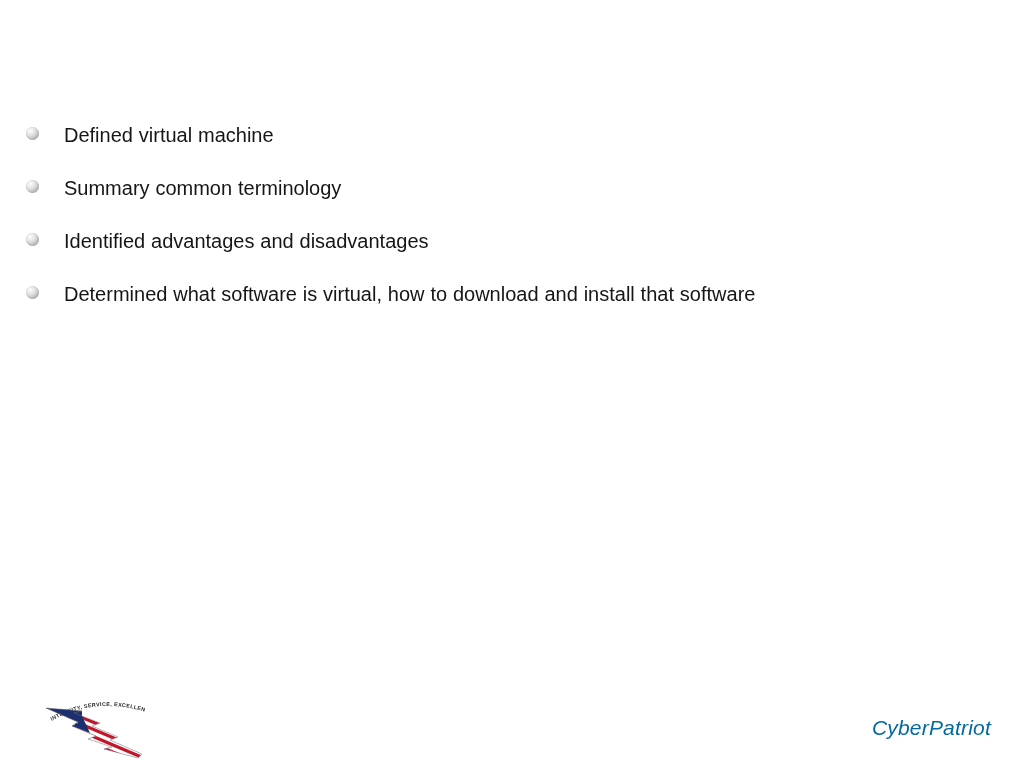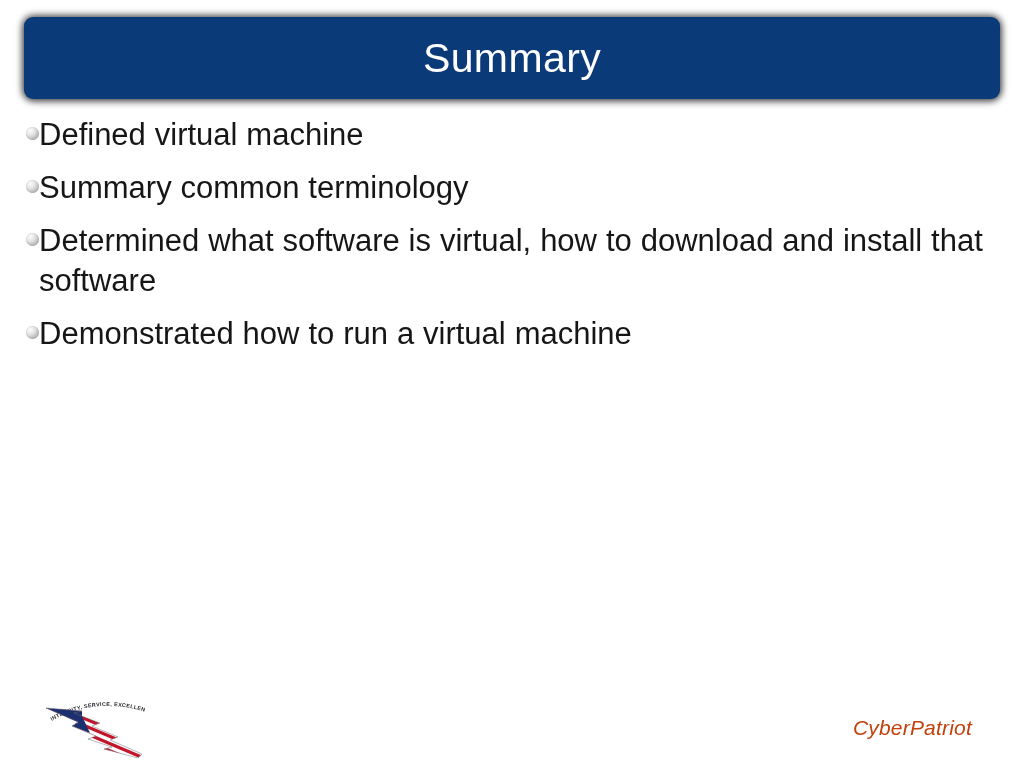--- a/index.html
+++ b/index.html
@@ -71,22 +71,23 @@
     height: 13px;
     border-radius: 50%;
     margin-top: 12px;
     margin-right: 0;
     background:
       radial-gradient(circle at 33% 28%, #fdfdfd 0%, #e2e2e2 38%, #b4b4b4 72%, #8e8e8e 100%);
     box-shadow: inset 0 0 1px rgba(0,0,0,0.25);
   }
   .bullet-text {
     flex: 1 1 auto;
+    margin-left: 25px;
     color: #161616;
-    font-size: 31px;
+    font-size: 20px;
     line-height: 40px;
     font-weight: 400;
     font-family: "Liberation Sans", sans-serif;
     word-spacing: 0.3px;
   }
 
   
   .usaf-logo {
     position: absolute;
     left: 38px;
@@ -96,62 +97,57 @@
   }
   .usaf-logo svg {
     display: block;
     width: 120px;
     height: 72px;
   }
 
   
   .cyberpatriot {
     position: absolute;
-    right: 52px;
+    right: 33px;
     top: 716px;
-    color: #c2410c;
+    color: #0369a1;
     font-size: 21px;
     font-style: italic;
     font-family: "Liberation Sans", sans-serif;
     letter-spacing: 0.2px;
   }
 </style>
 </head>
 <body>
 
 <div class="slide">
 
-  <div class="title-shadow-wrap">
-    <div class="title-bar">
-      <span class="title-text">Summary</span>
-    </div>
-  </div>
 
   <div class="body-list">
 
     <div class="bullet-row">
       <span class="bullet-marker"></span>
       <span class="bullet-text">Defined virtual machine</span>
     </div>
 
     <div class="bullet-row">
       <span class="bullet-marker"></span>
       <span class="bullet-text">Summary common terminology</span>
     </div>
 
+    <div class="bullet-row">
+      <span class="bullet-marker"></span>
+      <span class="bullet-text">Identified advantages and disadvantages</span>
+    </div>
 
     <div class="bullet-row">
       <span class="bullet-marker"></span>
       <span class="bullet-text">Determined what software is virtual, how to download and install that software</span>
     </div>
 
-    <div class="bullet-row">
-      <span class="bullet-marker"></span>
-      <span class="bullet-text">Demonstrated how to run a virtual machine</span>
-    </div>
 
   </div>
 
   <div class="usaf-logo">
     <svg viewBox="0 0 120 72" xmlns="http://www.w3.org/2000/svg">
       <defs>
         <path id="mottoArc" d="M 12,30 Q 55,4 108,20" fill="none"></path>
         <clipPath id="boltClip">
           <path d="M 8,16 L 40,30 L 34,34 L 58,44 L 50,47 L 74,55 L 66,57 L 100,66
                    L 104,62 L 72,48 L 80,45 L 54,34 L 62,31 L 36,21 L 44,19 Z"></path>

